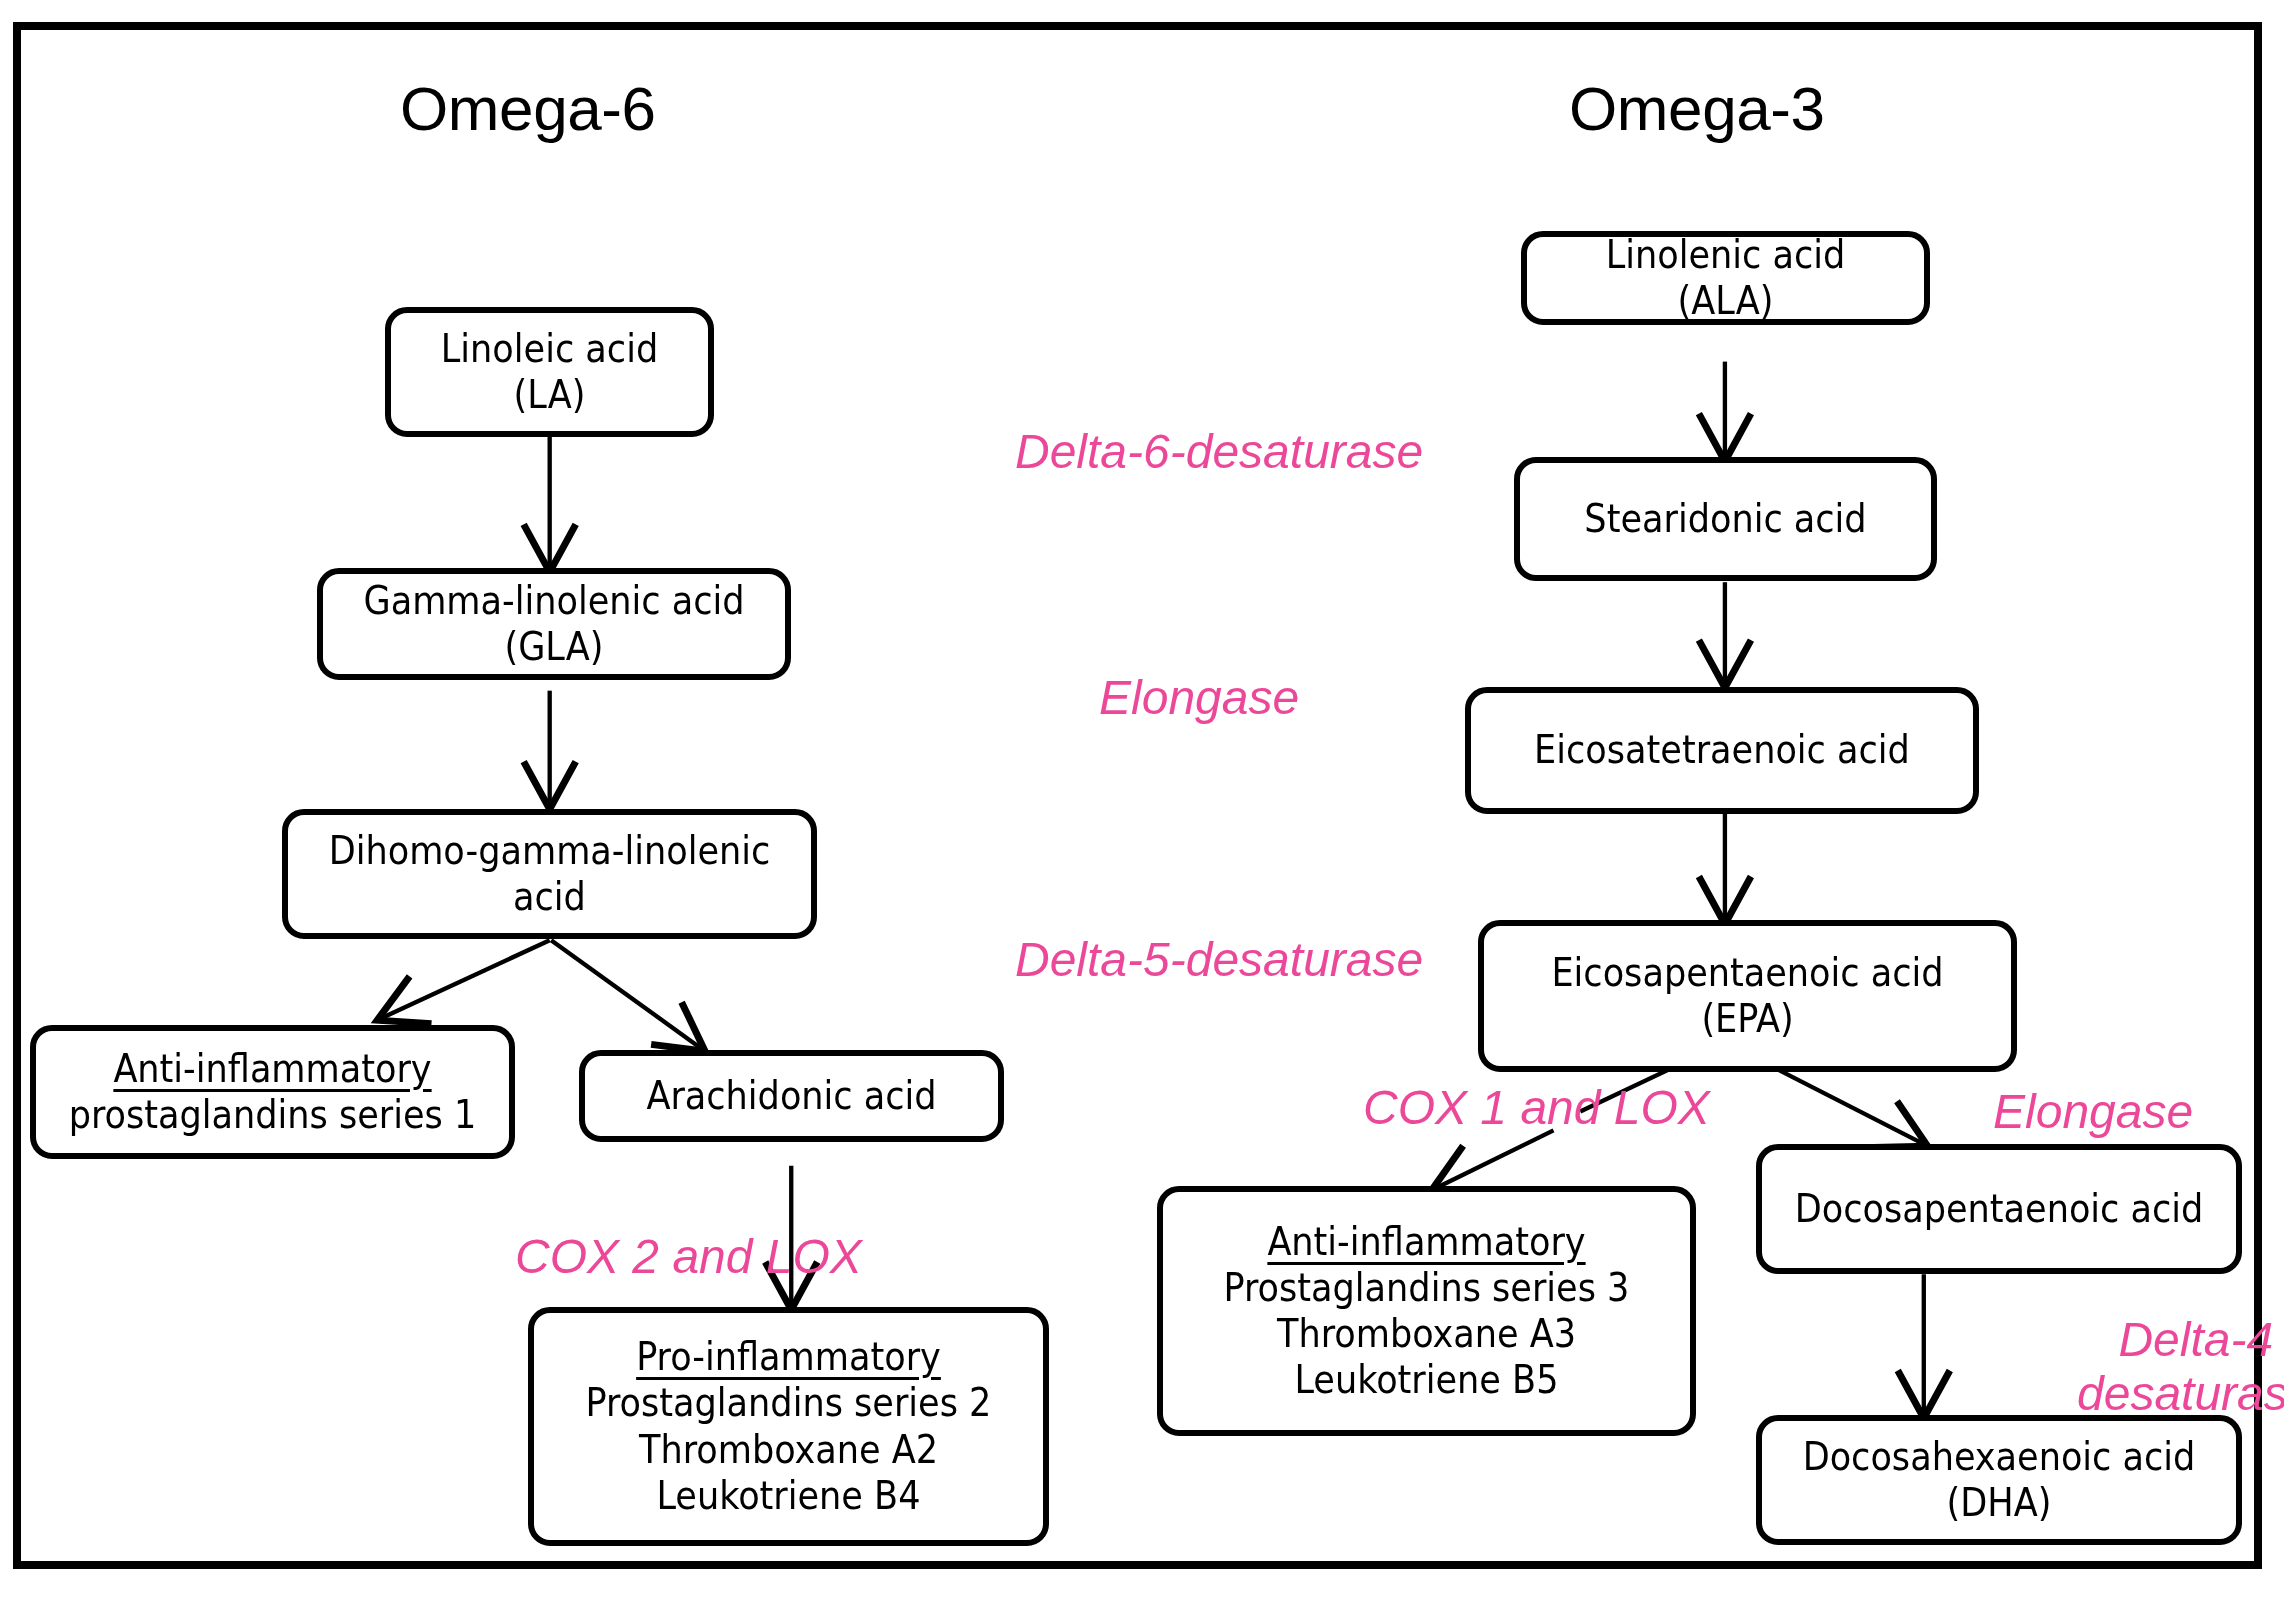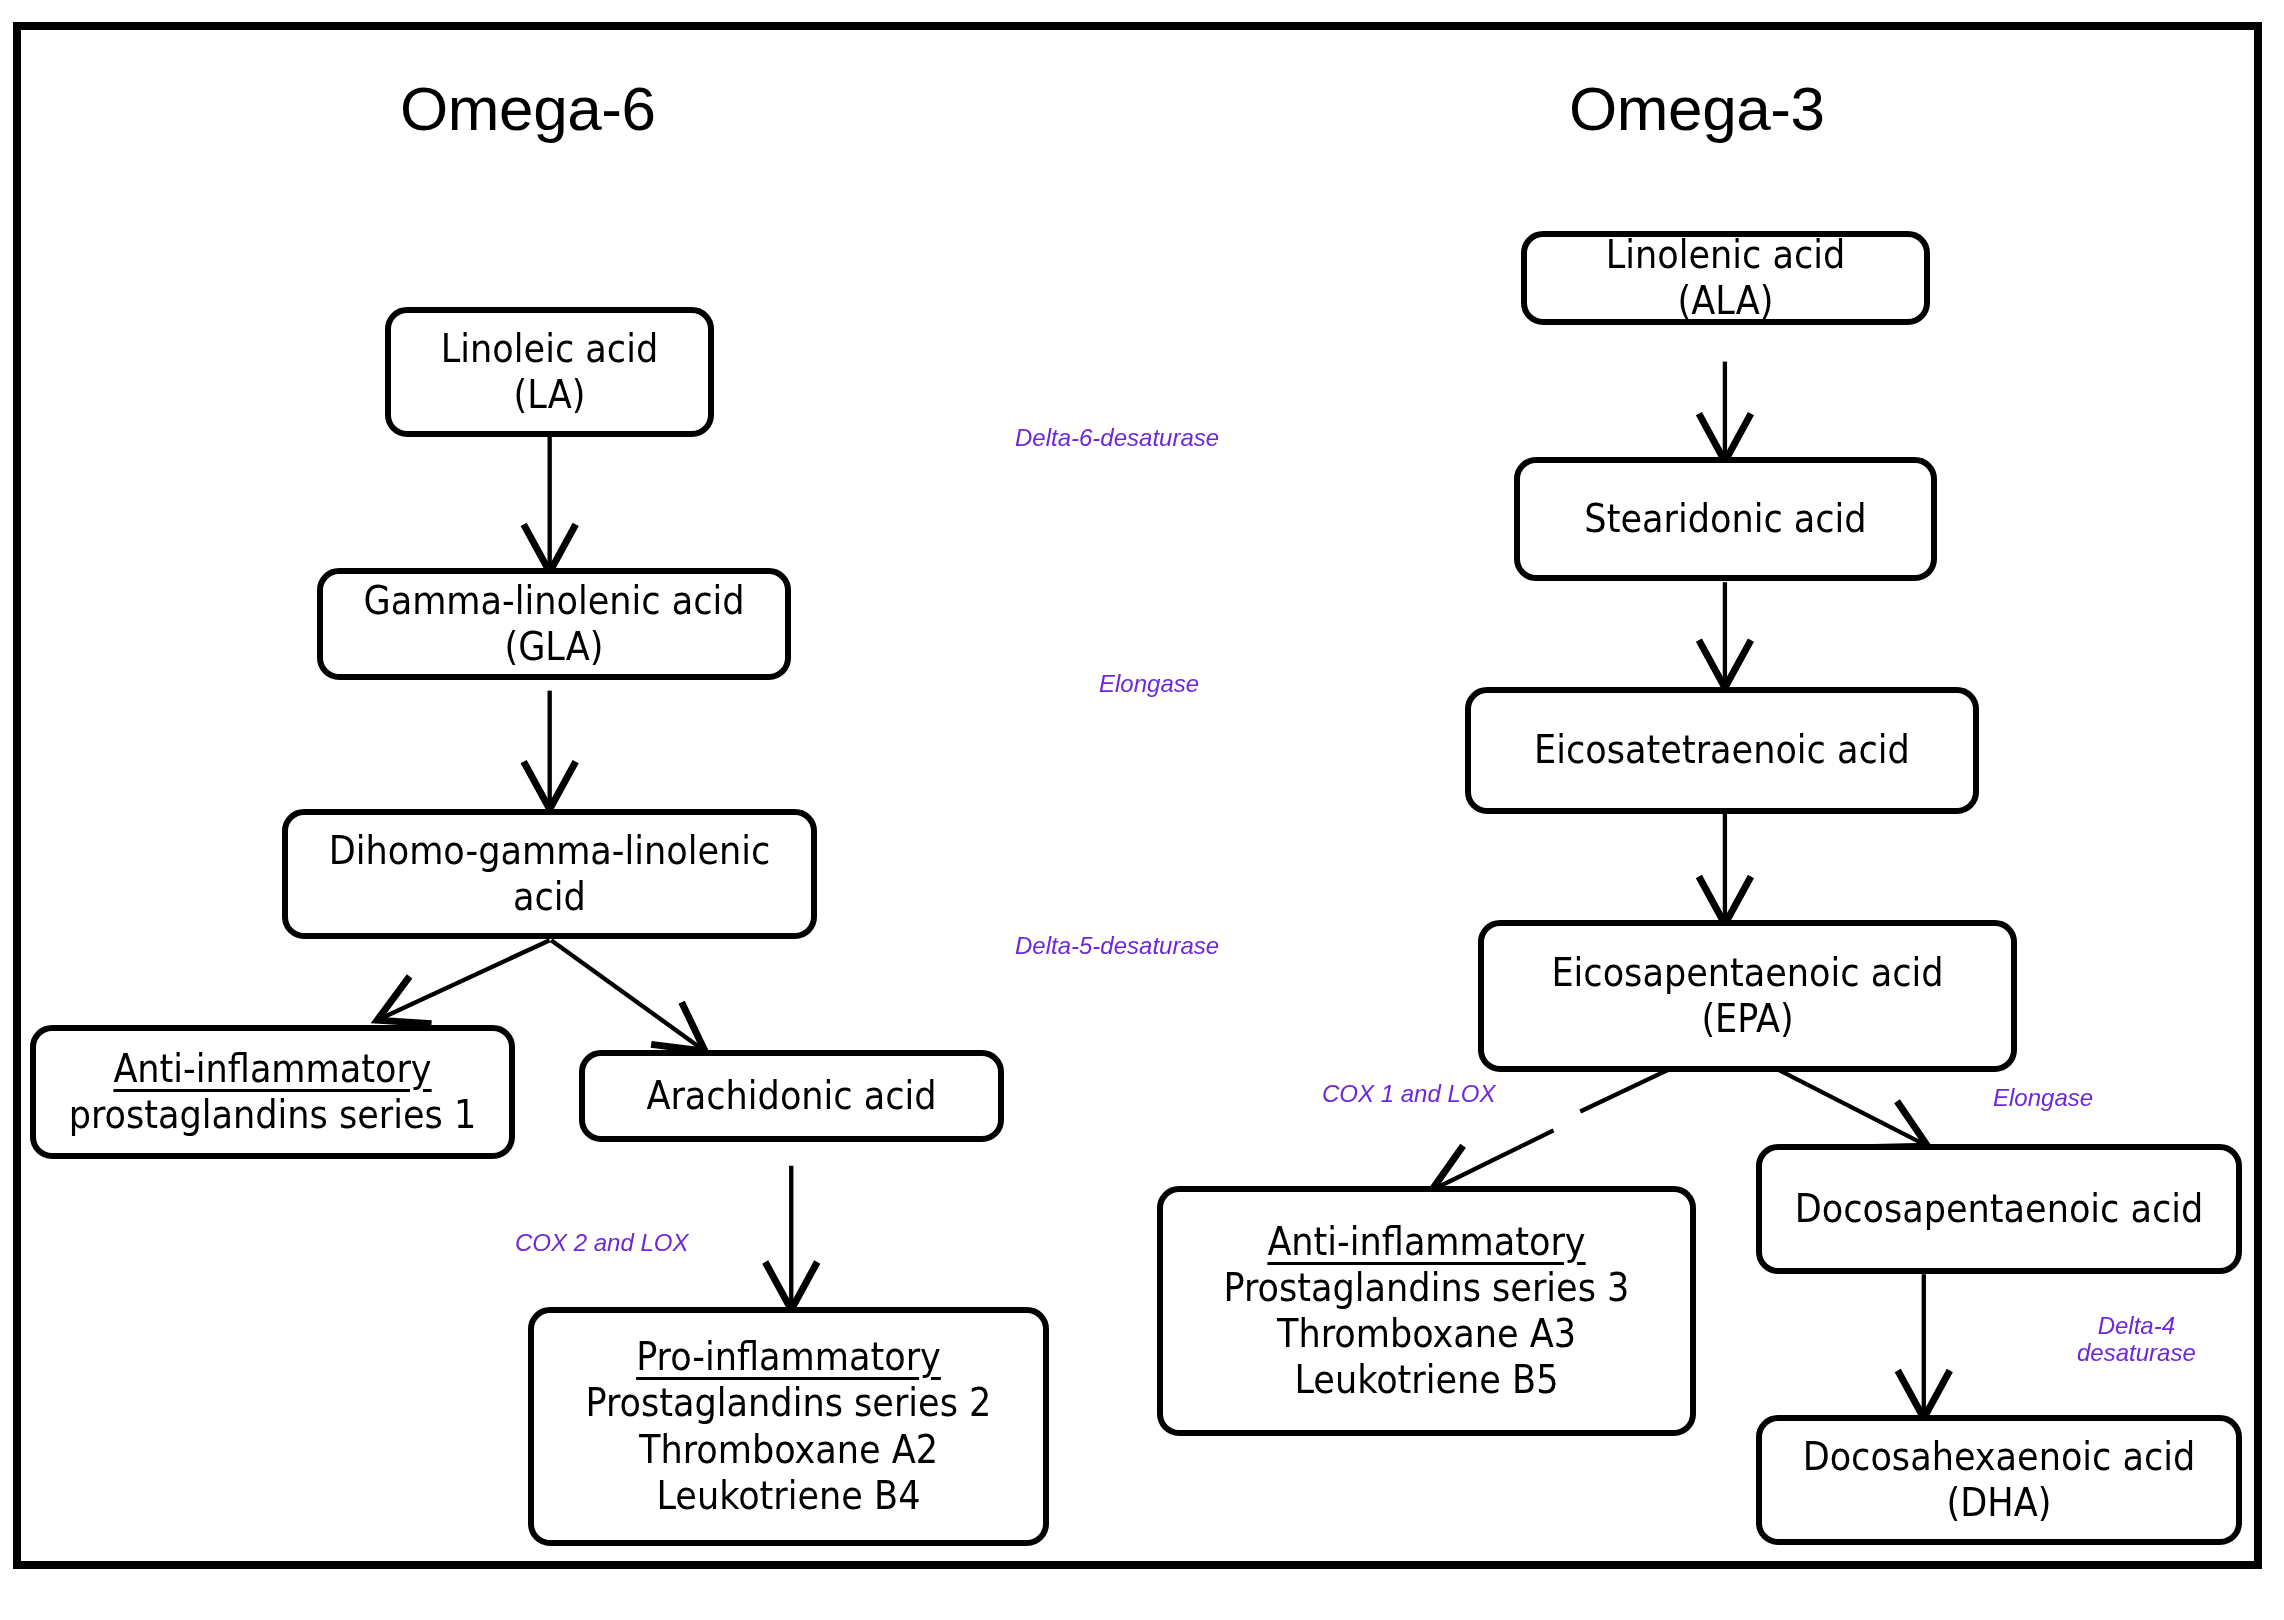--- a/index.html
+++ b/index.html
@@ -57,22 +57,22 @@
     line-height: 1.18;
     color: #000;
     padding: 2.9px 7.2px;
   }
   .node .ln { display: block; white-space: nowrap; }
   .node .ln.underline { text-decoration: underline; text-underline-offset: 6.5px; }
   .enz {
     position: absolute;
     font-family: "Liberation Sans", sans-serif;
     font-style: italic;
-    font-size: 24px;
-    color: #6d28d9;
+    font-size: 48px;
+    color: #ec4899;
     white-space: nowrap;
     line-height: 1.12;
   }
 </style>
 </head>
 <body>
 
 <div id="canvas">
 
   <div id="frame"></div>
@@ -176,21 +176,21 @@
   </div>
 
   <div class="enz" style="left:1015px; top:425px;">Delta-6-desaturase</div>
 
   <div class="enz" style="left:1099px; top:671px;">Elongase</div>
 
   <div class="enz" style="left:1015px; top:933px;">Delta-5-desaturase</div>
 
   <div class="enz" style="left:515px; top:1230px;">COX 2 and LOX</div>
 
-  <div class="enz" style="left:1322px; top:1081px;">COX 1 and LOX</div>
+  <div class="enz" style="left:1363px; top:1081px;">COX 1 and LOX</div>
 
   <div class="enz" style="left:1993px; top:1085px;">Elongase</div>
 
   <div class="enz" style="left:2077px; top:1313px; text-align:center;">
     <div>Delta-4</div>
     <div>desaturase</div>
   </div>
 
 </div>
 

